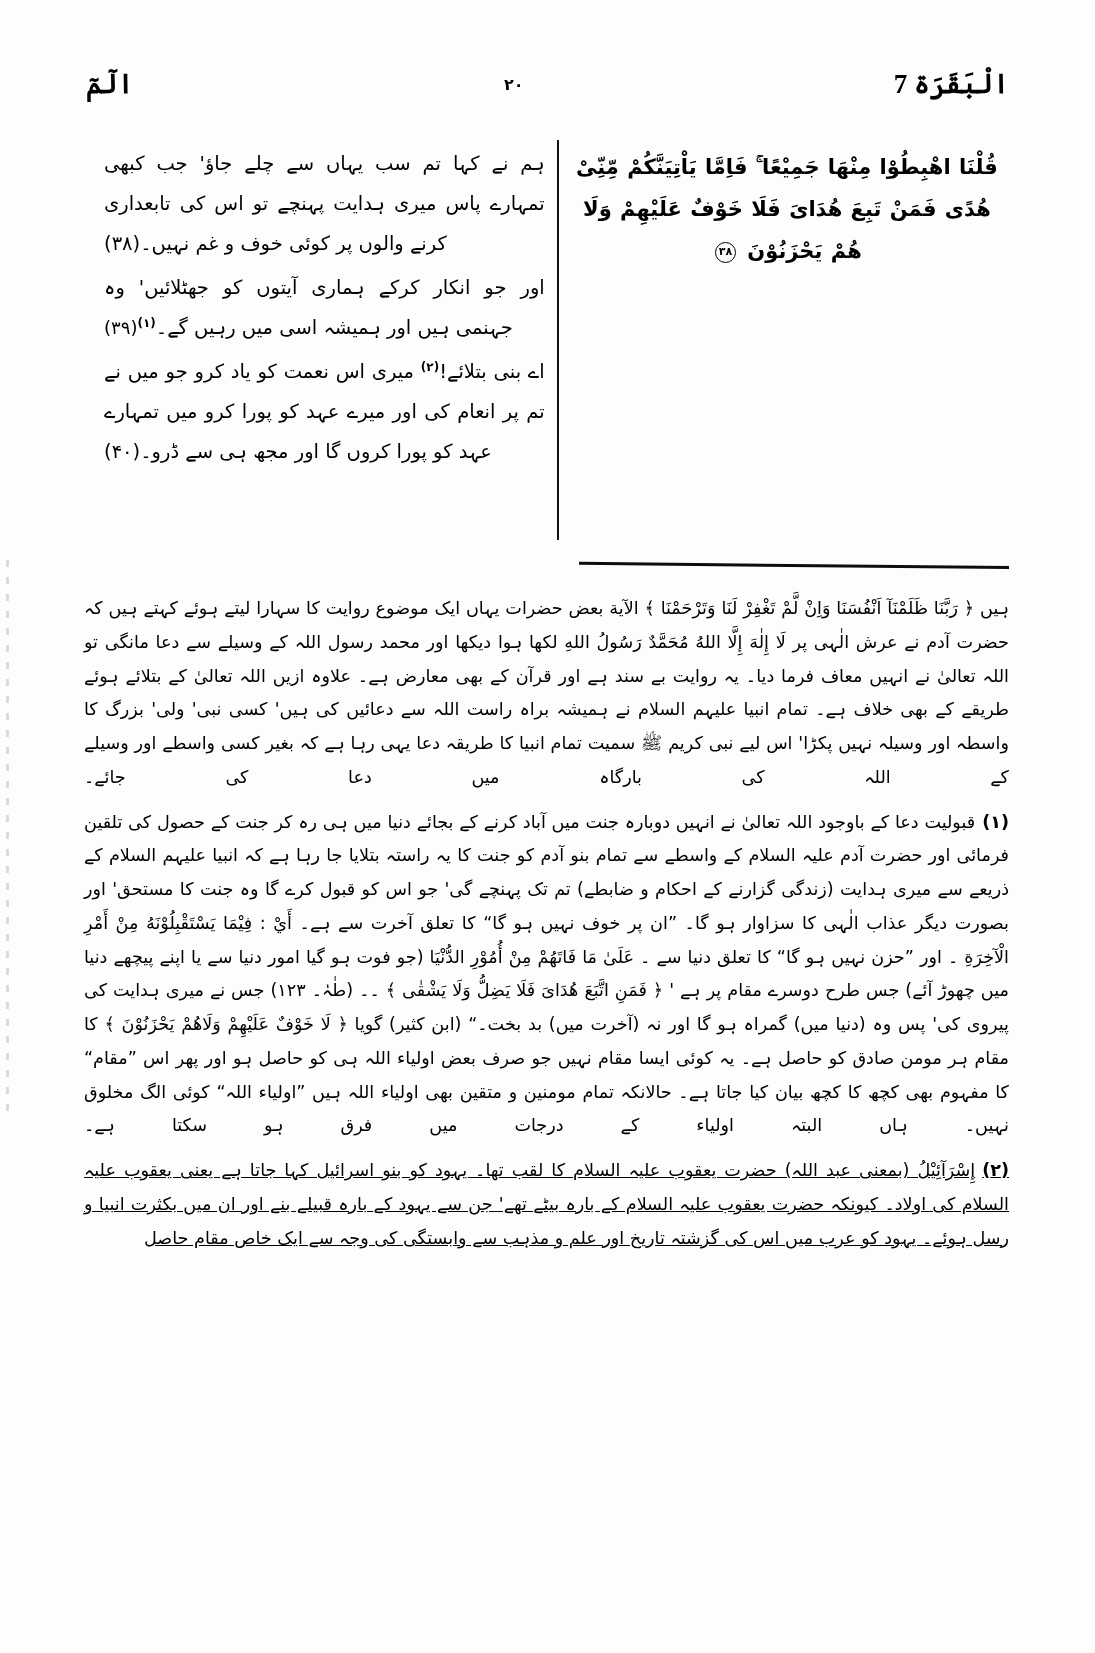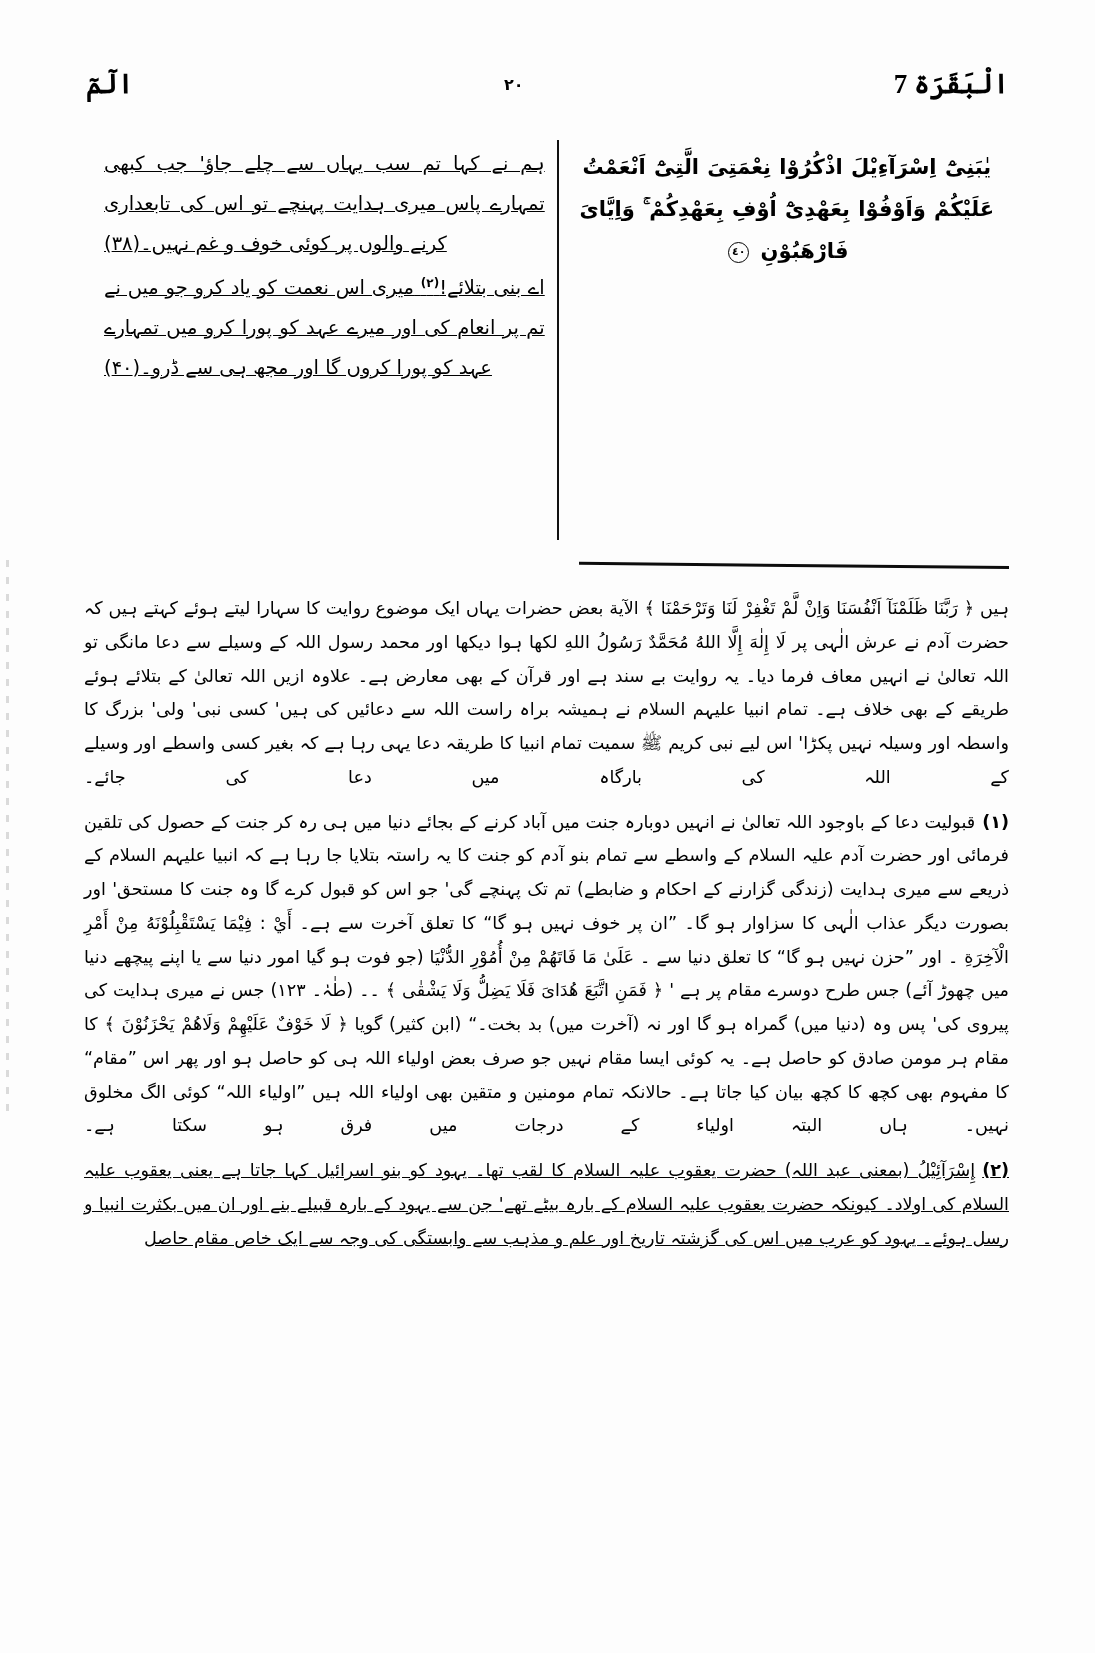--- a/index.html
+++ b/index.html
@@ -100,21 +100,20 @@
 
   .urdu-trans {
     font-family: "DejaVu Sans", sans-serif;
     font-size: 19.5px;
     line-height: 2.05;
     direction: rtl;
     text-align: justify;
     text-align-last: left;
     margin: 0 0 4px 16px;
     font-weight: 500;
-    text-decoration: underline;
   }
   .urdu-trans .vnum { font-size: 18px; }
   .fn-marker {
     font-size: 12px;
     vertical-align: super;
     font-weight: 600;
   }
 
   
   .divider {
@@ -177,30 +176,33 @@
   <div class="header">
     <div class="header-side">الْبَقَرَة 7</div>
     <div class="header-center">٢٠</div>
     <div class="header-side">الٓمٓ</div>
   </div>
 
   <div class="verse-block">
 
     <div class="col-arabic">
       <p class="ayah">
-        <span>يٰبَنِىْٓ اِسْرَآءِيْلَ اذْكُرُوْا نِعْمَتِىَ الَّتِىْٓ اَنْعَمْتُ عَلَيْكُمْ وَاَوْفُوْا بِعَهْدِىْٓ اُوْفِ بِعَهْدِكُمْ ۚ وَاِيَّاىَ فَارْهَبُوْنِ</span>
-        <span class="ayah-num">٤٠</span>
+        <span>قُلْنَا اهْبِطُوْا مِنْهَا جَمِيْعًا ۚ فَاِمَّا يَاْتِيَنَّكُمْ مِّنِّىْ هُدًى فَمَنْ تَبِعَ هُدَاىَ فَلَا خَوْفٌ عَلَيْهِمْ وَلَا هُمْ يَحْزَنُوْنَ</span>
+        <span class="ayah-num">٣٨</span>
       </p>
     </div>
 
     <div class="col-urdu">
       <p class="urdu-trans">
         <span>ہم نے کہا تم سب یہاں سے چلے جاؤ' جب کبھی تمہارے پاس میری ہدایت پہنچے تو اس کی تابعداری کرنے والوں پر کوئی خوف و غم نہیں۔(۳۸)</span>
       </p>
       <p class="urdu-trans">
+        <span>اور جو انکار کرکے ہماری آیتوں کو جھٹلائیں' وہ جہنمی ہیں اور ہمیشہ اسی میں رہیں گے۔</span><span class="fn-marker">(١)</span><span class="vnum">(۳۹)</span>
+      </p>
+      <p class="urdu-trans">
         <span>اے بنی بتلائے!</span><span class="fn-marker">(٢)</span>
         <span>میری اس نعمت کو یاد کرو جو میں نے تم پر انعام کی اور میرے عہد کو پورا کرو میں تمہارے عہد کو پورا کروں گا اور مجھ ہی سے ڈرو۔(۴۰)</span>
       </p>
     </div>
   </div>
 
   <div class="divider"></div>
 
   <div class="commentary">
 

